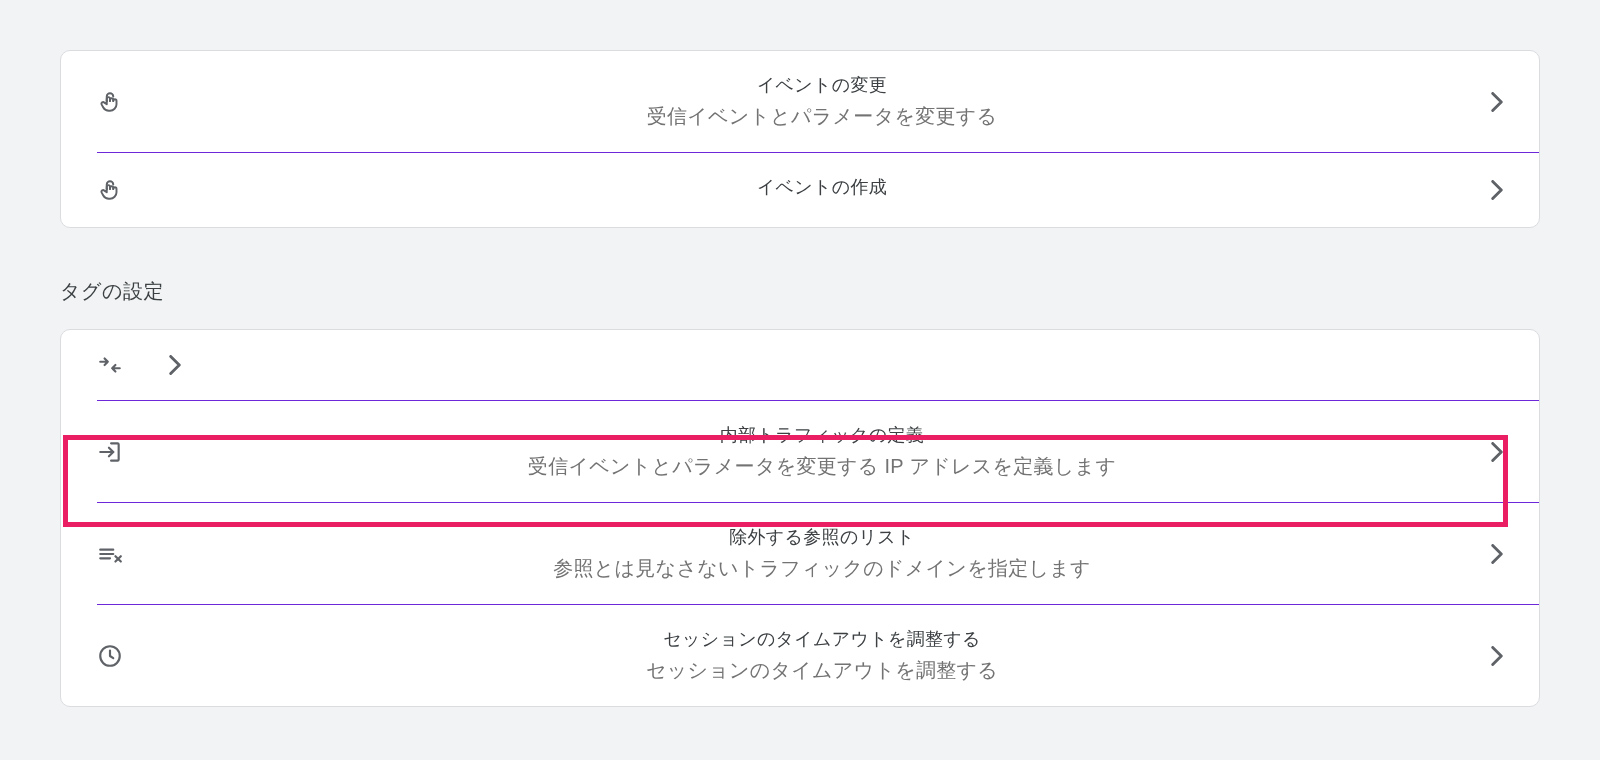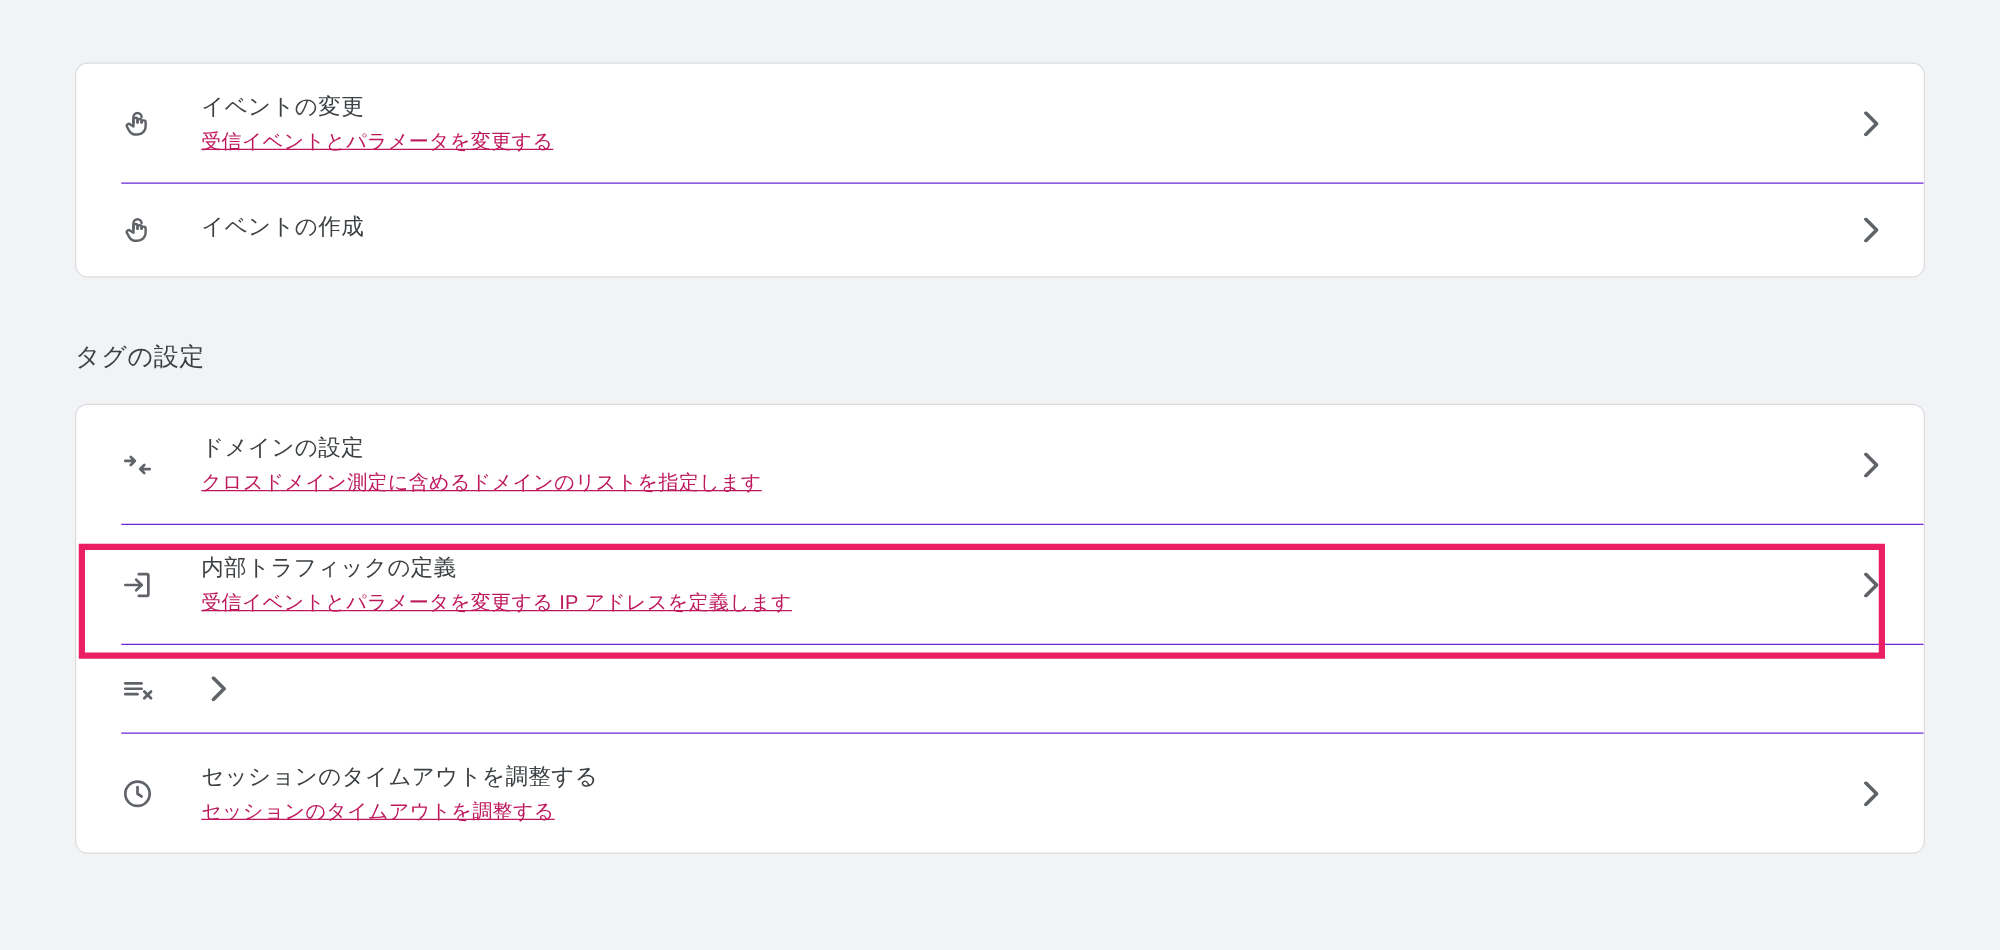--- a/index.html
+++ b/index.html
@@ -20,20 +20,21 @@
     letter-spacing: 0.5px;
     margin-bottom: 24px;
   }
   .card {
     background: #fff;
     border: 1px solid #dadce0;
     border-radius: 10px;
     margin-bottom: 50px;
     padding-left: 36px;
     overflow: hidden;
+    text-align: center;
   }
   .row {
     display: flex;
     align-items: center;
     padding: 22px 28px 22px 0;
     border-top: 1px solid #6d28d9;
     cursor: pointer;
     position: relative;
   }
   .row.first { border-top: none; }
@@ -47,24 +48,23 @@
   .row-icon svg { width: 26px; height: 26px; }
   .row-text { flex: 1 1 auto; }
   .row-title {
     font-size: 18px;
     color: #3c4043;
     font-weight: 500;
     letter-spacing: 0.3px;
     margin-bottom: 6px;
   }
   .row-desc {
-    font-size: 16px;
-    color: #be185d;
+    font-size: 20px;
+    color: #737373;
     letter-spacing: 0.3px;
-    text-decoration: underline;
   }
   .row-chevron {
     flex: 0 0 28px;
     display: flex;
     align-items: center;
     justify-content: center;
     color: #5f6368;
   }
   .row-chevron svg { width: 12px; height: 20px; }
   .highlight-box {
@@ -124,24 +124,20 @@
   <div class="section-title">タグの設定</div>
   <div class="card">
 
     <div class="row first">
       <div class="row-icon">
         <svg viewBox="0 0 24 24" fill="none" stroke="currentColor" stroke-width="2" stroke-linecap="round" stroke-linejoin="round">
           <path d="M3 9h7M10 9l-3-3M10 9l-3 3"></path>
           <path d="M21 15h-7M14 15l3-3M14 15l3 3"></path>
         </svg>
       </div>
-      <div class="row-text">
-        <div class="row-title">ドメインの設定</div>
-        <div class="row-desc">クロスドメイン測定に含めるドメインのリストを指定します</div>
-      </div>
       <div class="row-chevron">
         <svg viewBox="0 0 8 14" fill="none" stroke="currentColor" stroke-width="2" stroke-linecap="round" stroke-linejoin="round">
             <path d="M1 1l6 6-6 6"></path>
           </svg>
       </div>
     </div>
 
     <div class="row">
       <div class="row-icon">
         <svg viewBox="0 0 24 24" fill="none" stroke="currentColor" stroke-width="2" stroke-linecap="round" stroke-linejoin="round">
@@ -163,20 +159,24 @@
 
     <div class="row">
       <div class="row-icon">
         <svg viewBox="0 0 24 24" fill="none" stroke="currentColor" stroke-width="2" stroke-linecap="round" stroke-linejoin="round">
           <path d="M3 8h12"></path>
           <path d="M3 12h12"></path>
           <path d="M3 16h9"></path>
           <path d="M17 14l5 5M22 14l-5 5"></path>
         </svg>
       </div>
+      <div class="row-text">
+        <div class="row-title">除外する参照のリスト</div>
+        <div class="row-desc">参照とは見なさないトラフィックのドメインを指定します</div>
+      </div>
       <div class="row-chevron">
         <svg viewBox="0 0 8 14" fill="none" stroke="currentColor" stroke-width="2" stroke-linecap="round" stroke-linejoin="round">
             <path d="M1 1l6 6-6 6"></path>
           </svg>
       </div>
     </div>
 
     <div class="row">
       <div class="row-icon">
         <svg viewBox="0 0 24 24" fill="none" stroke="currentColor" stroke-width="2" stroke-linecap="round" stroke-linejoin="round">

